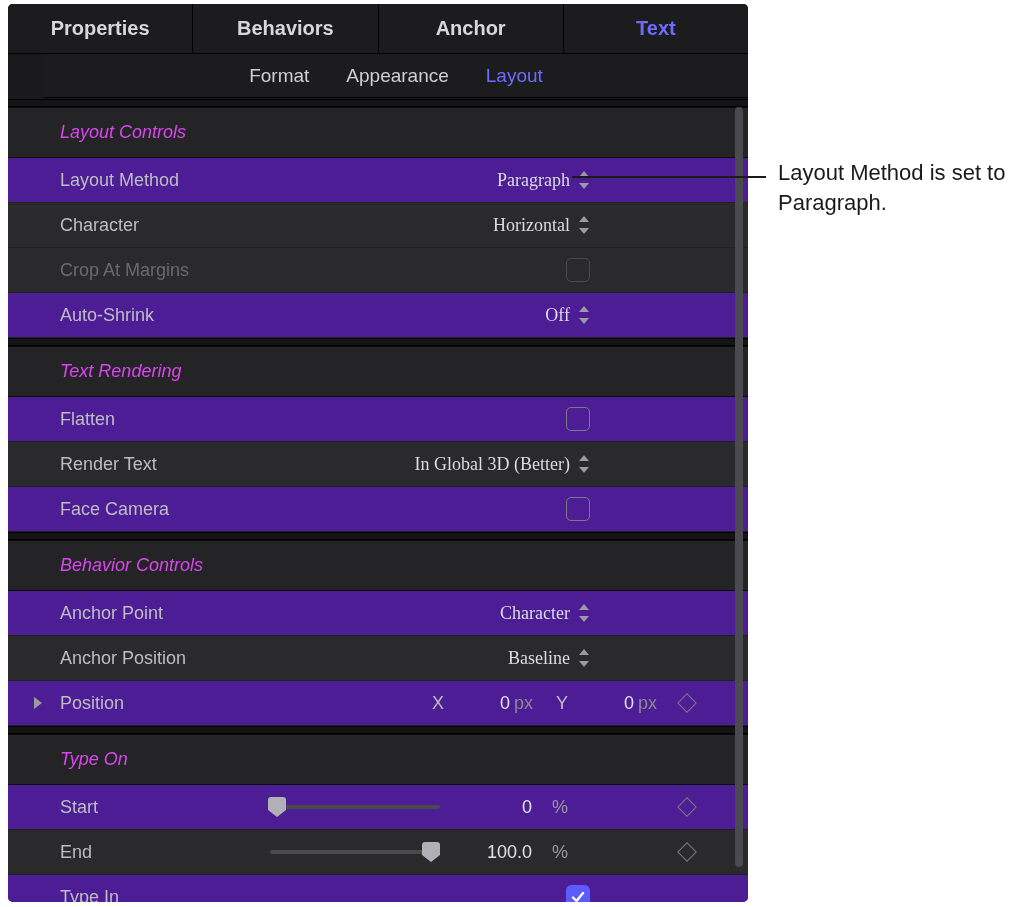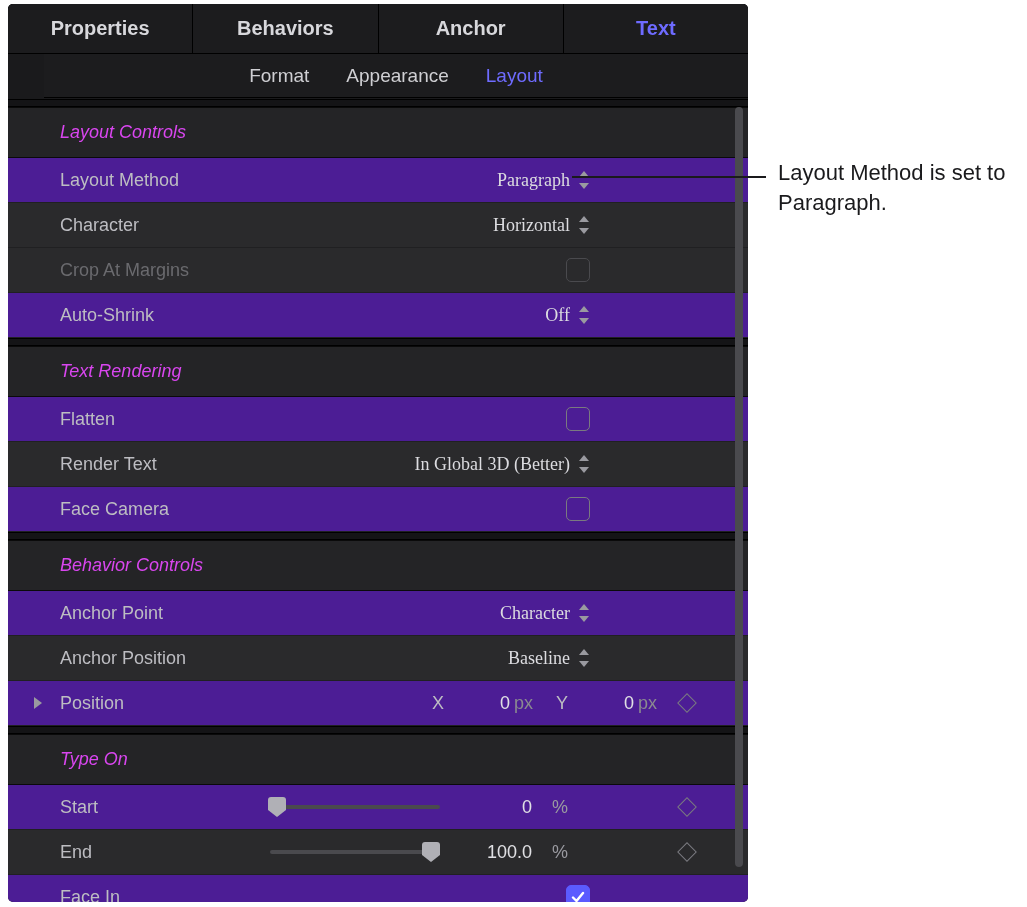--- a/index.html
+++ b/index.html
@@ -379,21 +379,21 @@
             <div class="slider-thumb" style="left:152px"></div>
           </div>
         </div>
         <span class="slider-val">100.0</span>
         <span class="slider-unit">%</span>
       </div>
       <div class="keyframe"></div>
     </div>
 
     <div class="row">
-      <div class="row-label">Face In</div>
+      <div class="row-label">Type In</div>
       <div class="row-control">
         <div class="checkbox checked">
           <svg viewBox="0 0 16 16">
               <path d="M3 8.5 L6.5 12 L13 4" stroke="#fff" stroke-width="2.4" fill="none" stroke-linecap="round" stroke-linejoin="round"></path>
             </svg>
         </div>
       </div>
     </div>
 
     <div class="scrollbar"></div>

